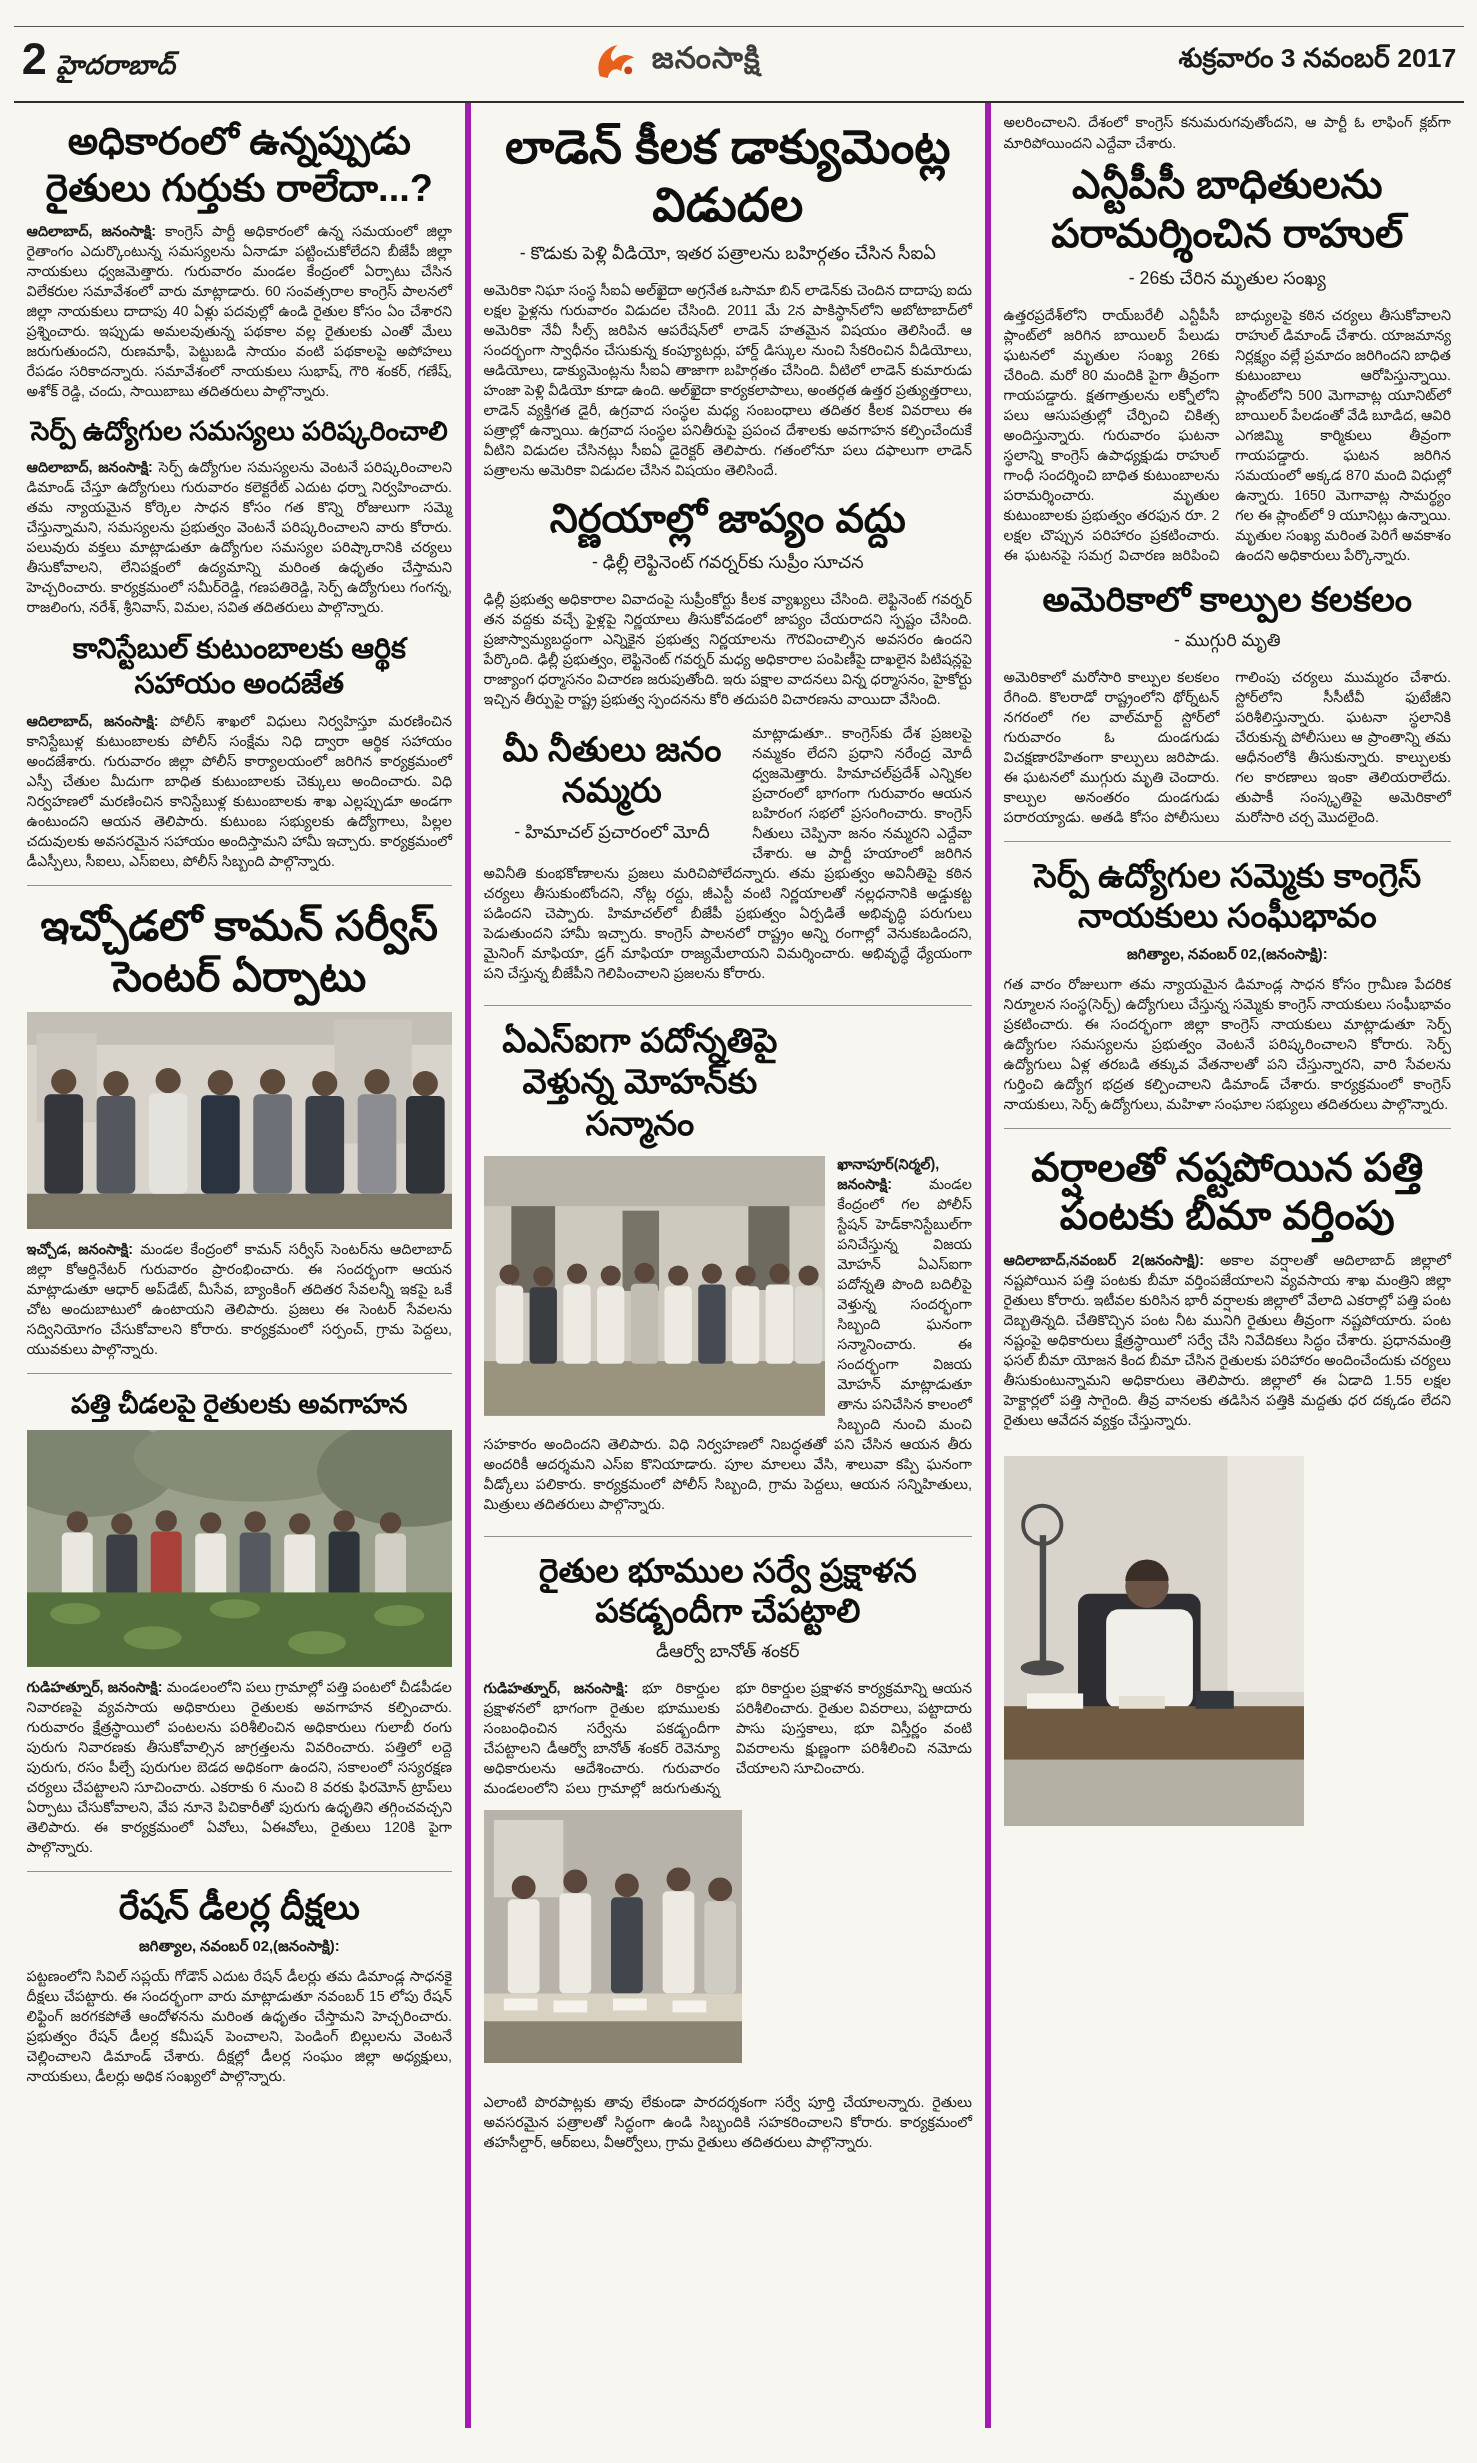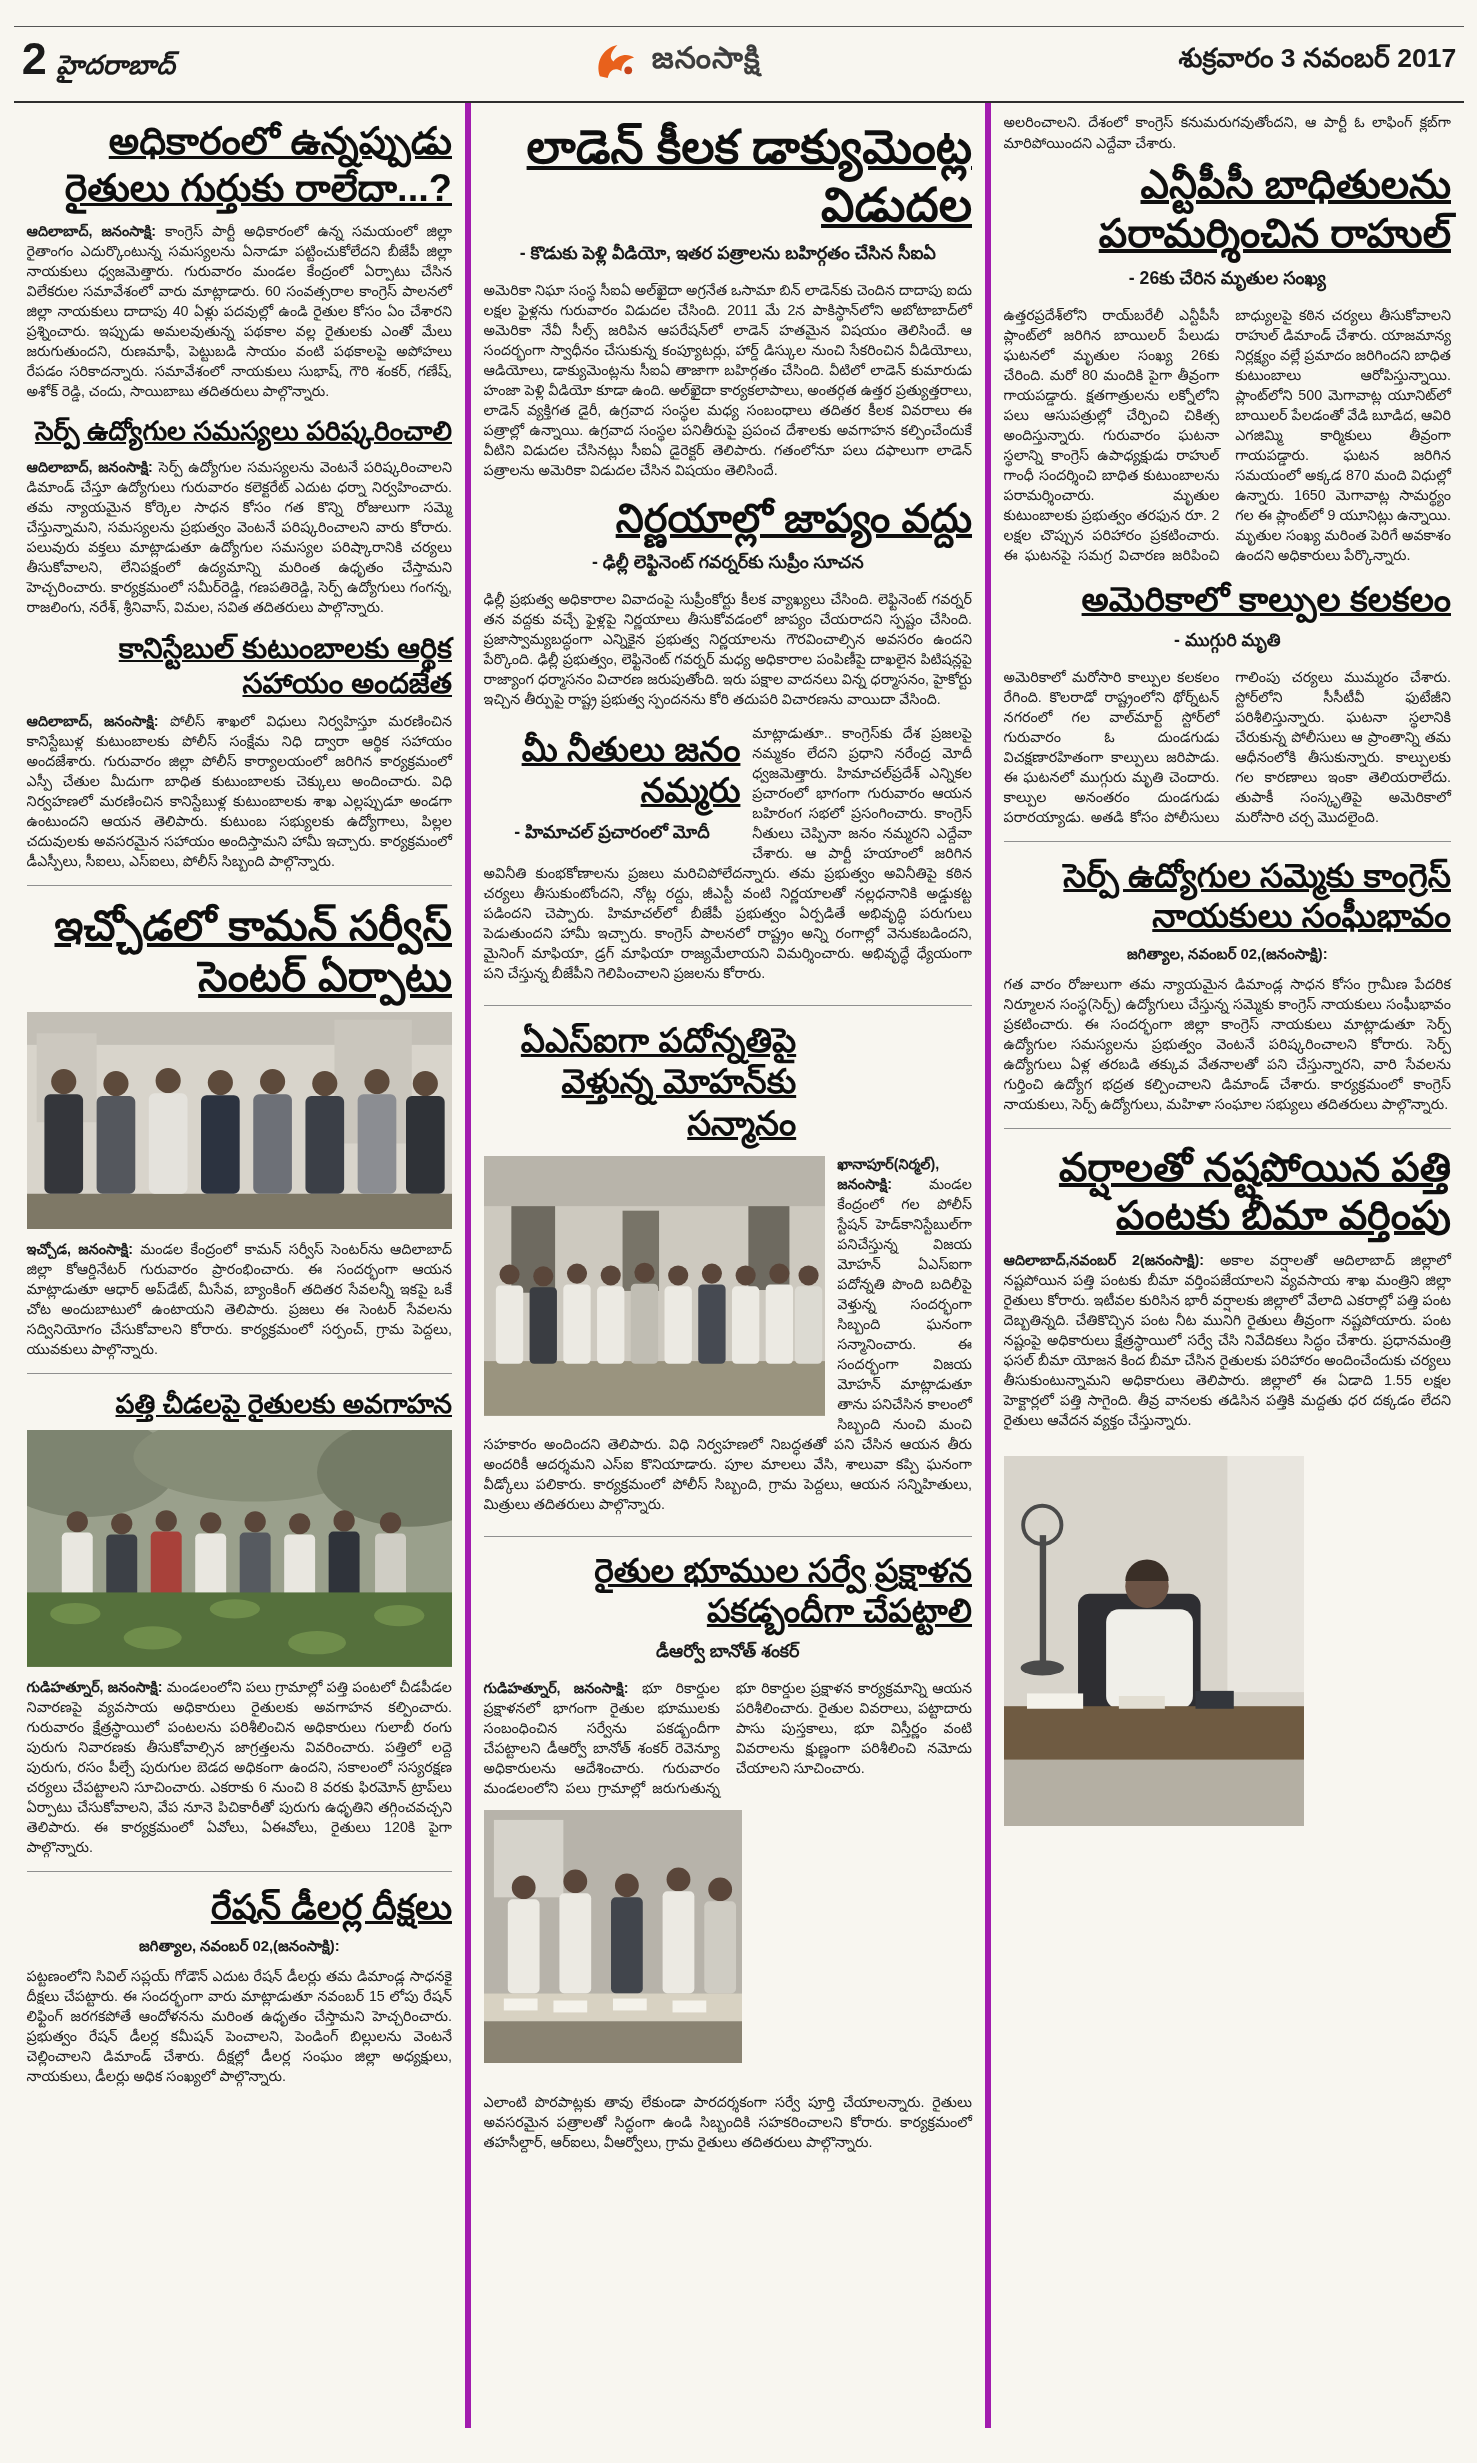--- a/index.html
+++ b/index.html
@@ -20,32 +20,32 @@
   .page-no { font-size:45px; font-weight:bold; line-height:1; }
   .edition { font-size:26.6px; font-weight:bold; font-style:italic; }
   .brand { display:flex; align-items:center; gap:11.8px; }
   .brand-name { font-size:30px; font-weight:bold; color:#3d3d3d; letter-spacing:1px; }
   .issue-date { font-size:26.6px; font-weight:bold; }
   
   .cols { display:grid; grid-template-columns:451px 520px 479px; height:2325px; }
   .col { padding:9.9px 12.8px 0; overflow:hidden; }
   .col + .col { border-left:6px solid #a21caf; }
   article { margin-bottom:13.8px; }
-  .center { text-align:right;text-decoration:underline; }
+  .center { text-align:center; }
   h1,h2,h3 { font-weight:bold; color:#0f0f0f; line-height:1.22; margin:5.9px 0 9.9px; }
   .h56 { font-size:35px; }
   .h50 { font-size:47px; }
   .h44 { font-size:42px; }
   .h42 { font-size:40px; }
   .h40 { font-size:38px; }
   .h36 { font-size:34px; }
   .h34 { font-size:33px; }
   .h30 { font-size:28.6px; }
   .h28 { font-size:26.6px; }
-  .byline { text-align:center; font-weight:bold; font-size:17.7px; margin:2px 0 11.8px; }
+  .byline { text-align:center; font-weight:normal; font-size:17.7px; margin:2px 0 11.8px; }
   .dateline-center { text-align:center; font-weight:bold; font-size:14.8px; margin:0 0 7.9px; }
   .body-text { font-size:14.3px; line-height:1.4; text-align:justify; margin-bottom:7.9px; }
   .dl { font-weight:bold; }
   .twocol { column-count:2; column-gap:15.8px; }
   .rule { border-top:1px solid #8f8f8f; margin:9.9px 0 13.8px; }
   .photo { width:100%; margin:3.9px 0 9.9px; line-height:0; }
   .photo svg { width:100%; height:auto; display:block; }
   .float-photo { float:left; margin:2px 11.8px 5.9px 0; }
   .narrow62 { width:64%; }
   .clear { clear:both; }

